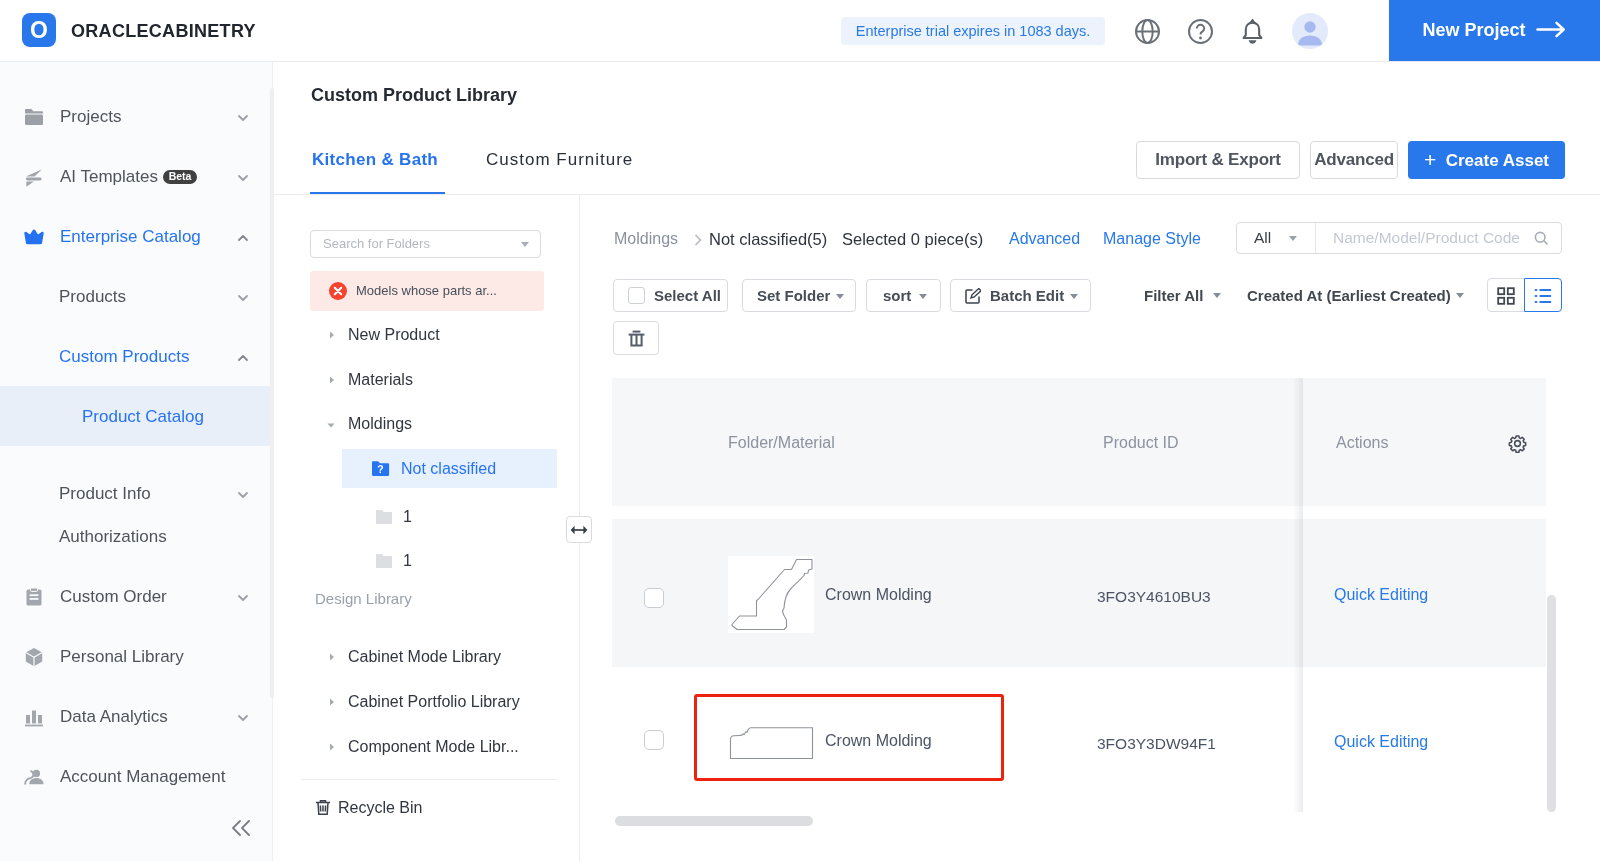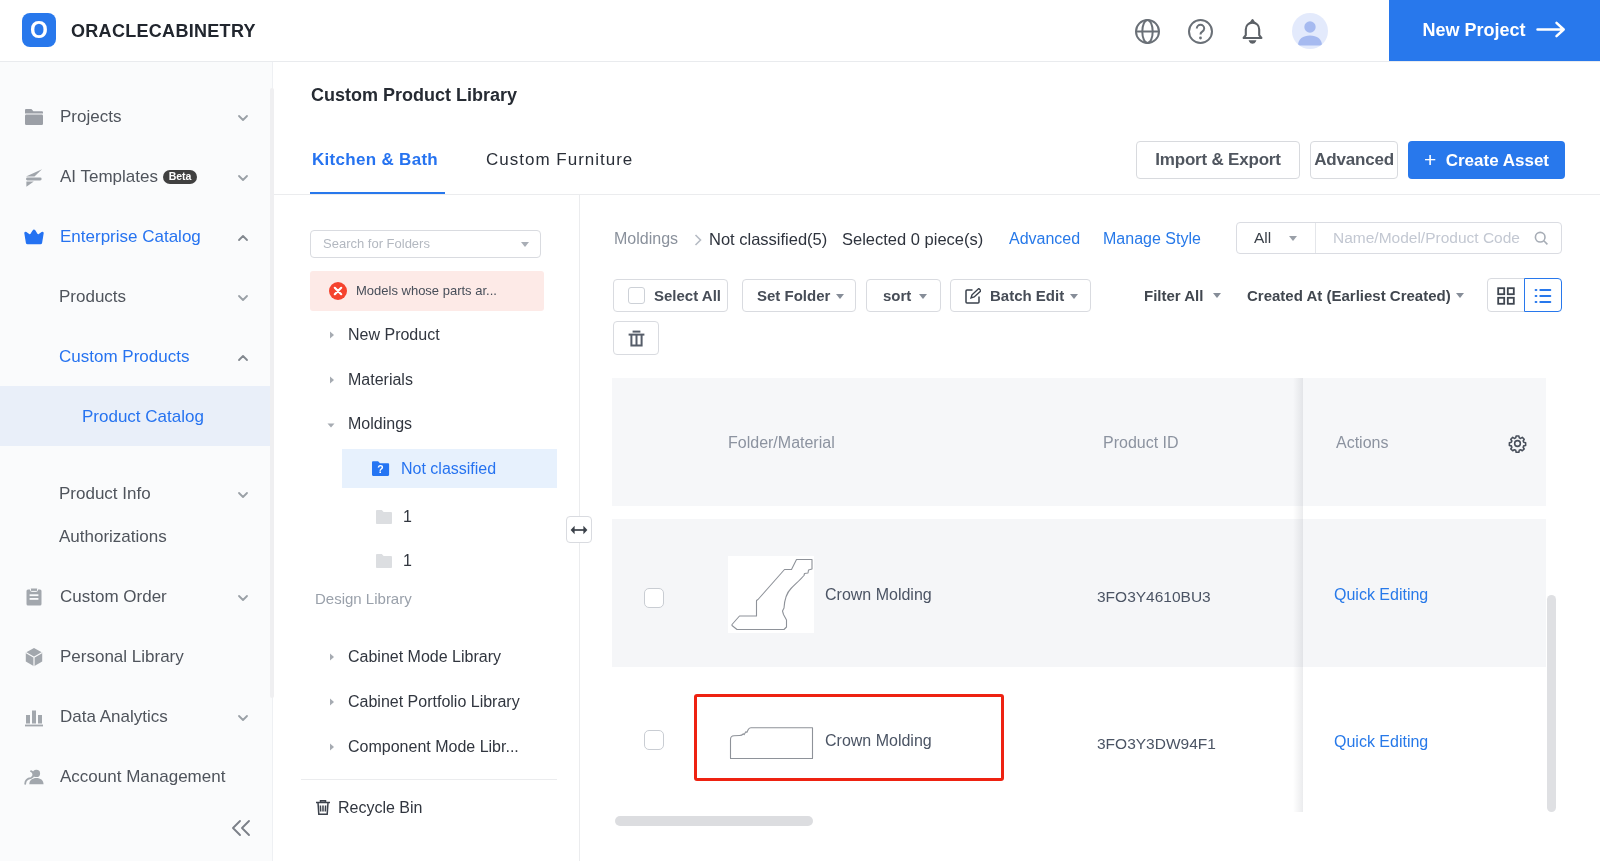--- a/index.html
+++ b/index.html
@@ -62,20 +62,21 @@
 #redrect { position:absolute; left:694px; top:694px; width:310px; height:87px; border:3px solid #ee2211; border-radius:3px; z-index:5; }
 #hscroll { position:absolute; left:615px; top:816px; width:198px; height:10px; border-radius:5px; background:#dcdde0; }
 #vscroll { position:absolute; left:1547px; top:595px; width:9px; height:217px; border-radius:4.5px; background:#dfe0e3; }
 </style>
 </head>
 <body>
 
 <div id="header">
   <div id="logo">O</div>
   <div id="brand">ORACLECABINETRY</div>
+  <div id="trialpill">Enterprise trial expires in 1083 days.</div>
   <svg class="hicon" style="left:1134px" width="27" height="27" viewBox="0 0 27 27" fill="none" stroke="#6a7077" stroke-width="2">
       <circle cx="13.5" cy="13.5" r="11.5"></circle>
       <ellipse cx="13.5" cy="13.5" rx="5.2" ry="11.5"></ellipse>
       <path d="M2.5 13.5h22"></path>
     </svg>
   <svg class="hicon" style="left:1187px" width="27" height="27" viewBox="0 0 27 27" fill="none" stroke="#6a7077" stroke-width="2">
       <circle cx="13.5" cy="13.5" r="11.5"></circle>
       <path d="M9.8 10.5c0-2.1 1.7-3.7 3.7-3.7s3.7 1.6 3.7 3.7c0 2-1.5 2.8-2.6 3.6-.8.6-1.1 1.2-1.1 2.3"></path>
       <circle cx="13.5" cy="20" r="1.4" fill="#6a7077" stroke="none"></circle>
     </svg>

